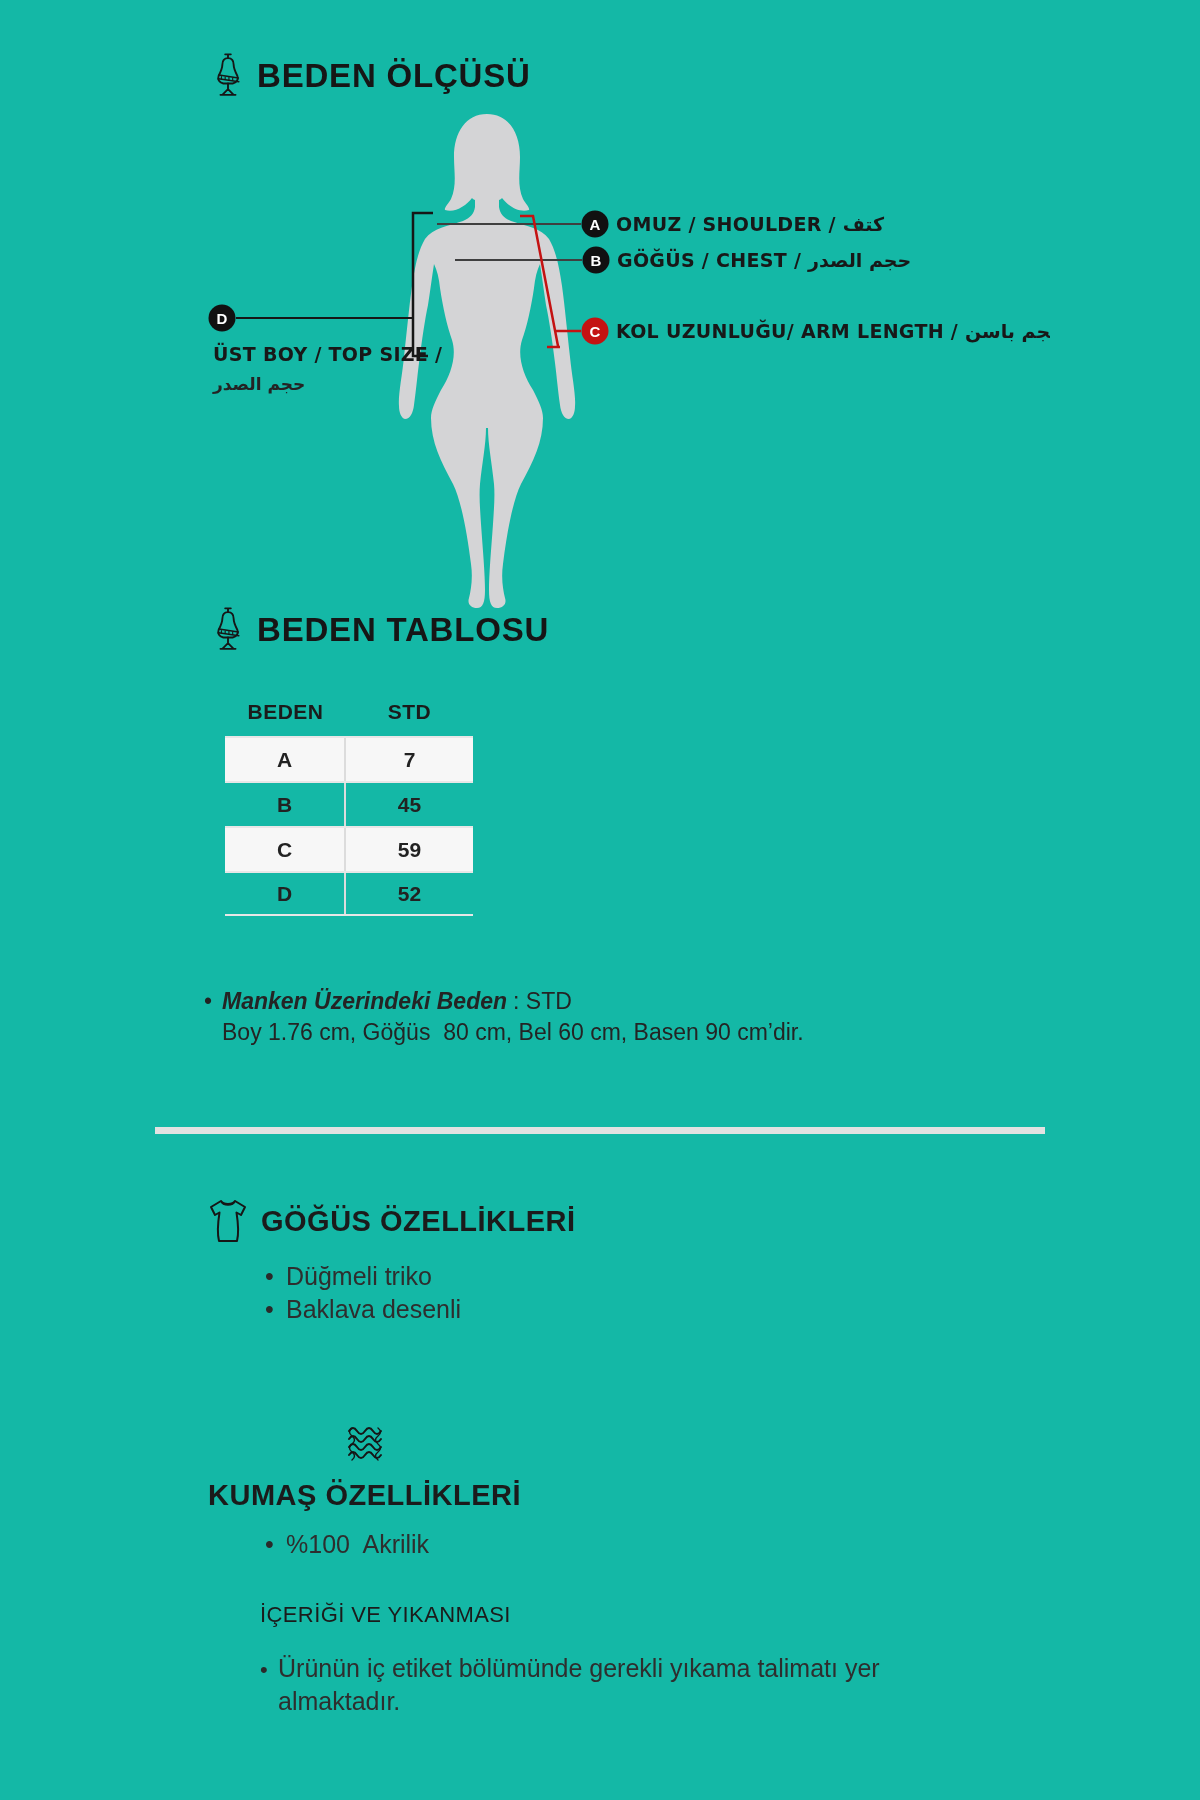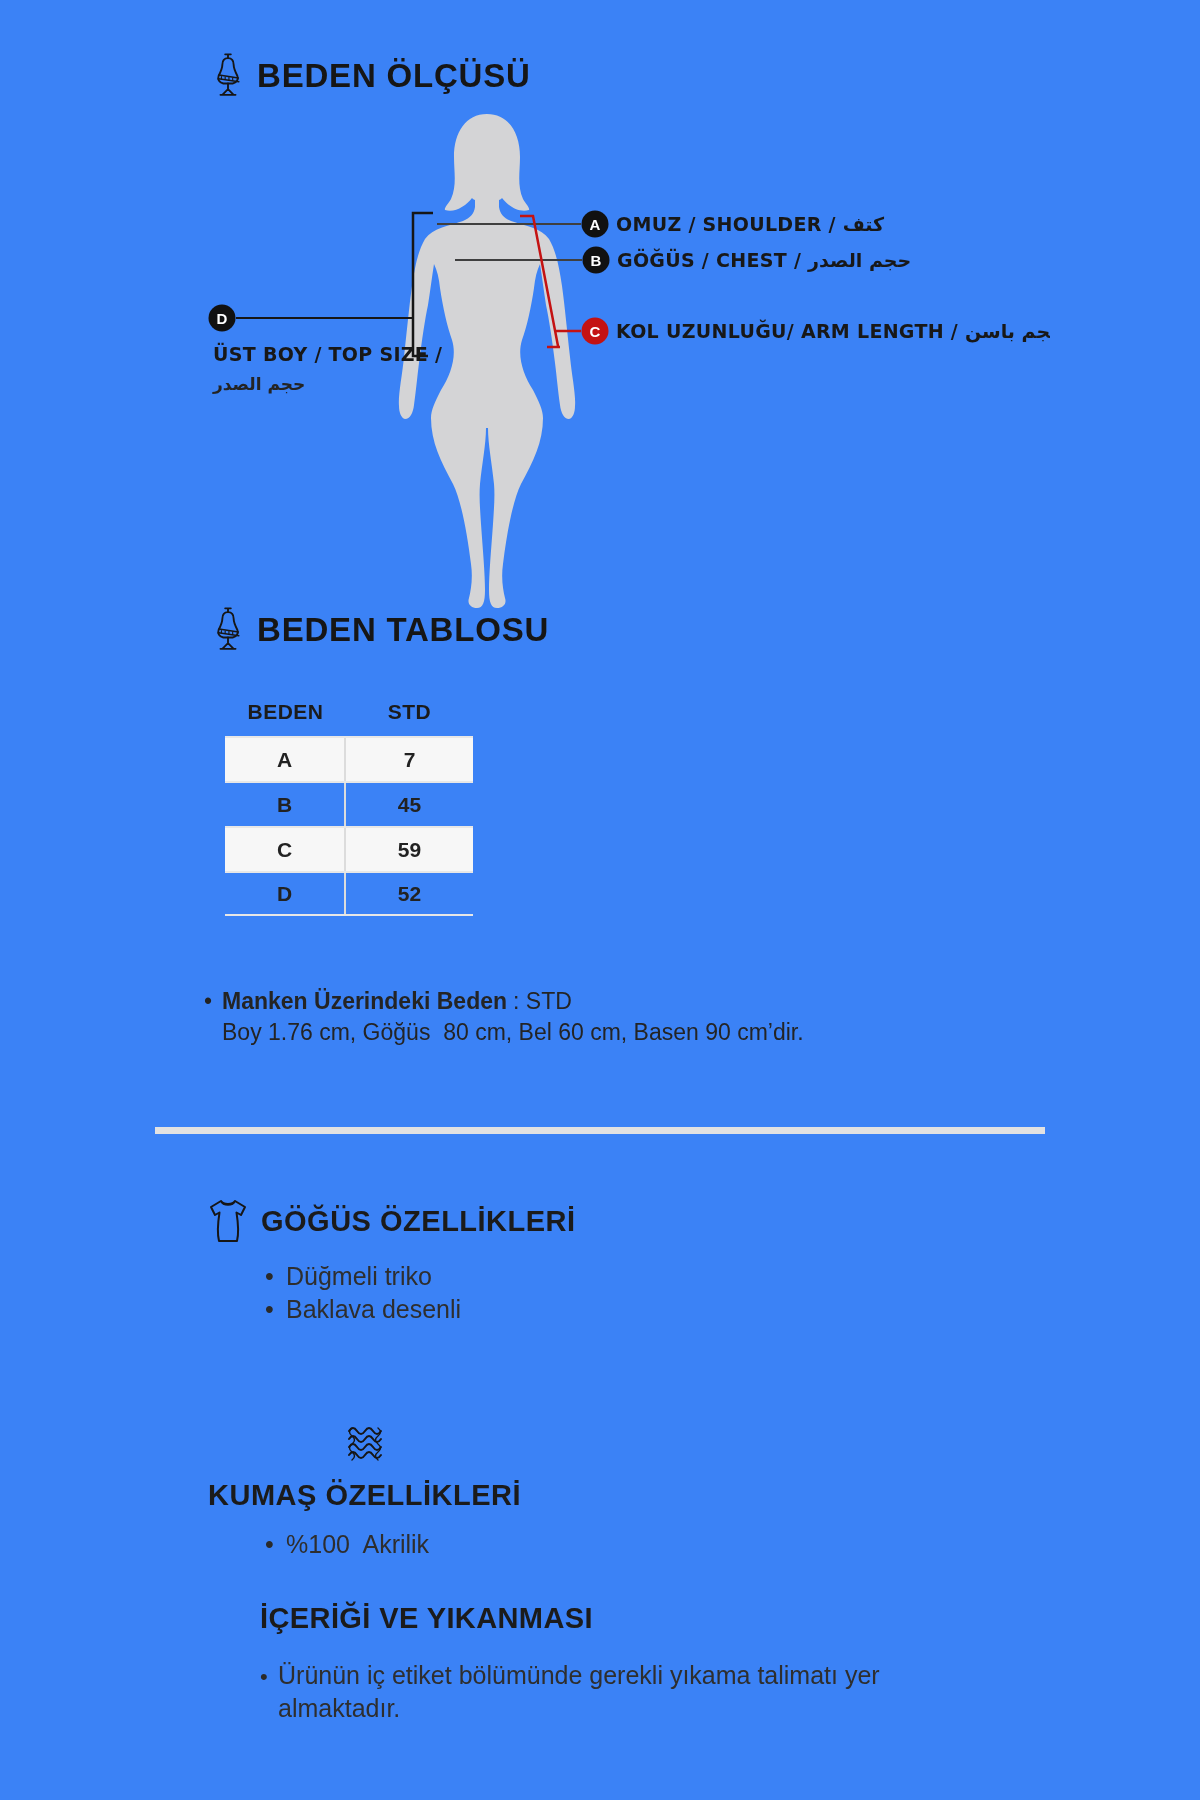--- a/index.html
+++ b/index.html
@@ -1,18 +1,18 @@
 <!DOCTYPE html>
 <html lang="tr"><head>
 <meta charset="utf-8">
 <style>
   * { margin:0; padding:0; box-sizing:border-box; }
   html,body { background:#ffffff; }
   .page {
-    position:relative; width:1200px; height:1800px; background:#3b82f6;
+    position:relative; width:1200px; height:1800px; background:#14b8a6;
     font-family:"Liberation Sans","DejaVu Sans",sans-serif; color:#1a1a1a; overflow:hidden;
   }
 
   
   .sec-header { position:absolute; display:flex; align-items:center; gap:13px; }
   .sec-header .ttl { font-size:33px; font-weight:bold; letter-spacing:.8px; color:#161616; }
   .sub-header { position:absolute; display:flex; align-items:center; gap:13px; }
   .sub-header .ttl { font-size:29px; font-weight:bold; letter-spacing:.5px; color:#1b1b1b; }
   .icon svg { display:block; }
 
@@ -35,34 +35,34 @@
   .size-table .row.alt { background:#f7f7f7; }
   .size-table .row .c1 { border-right:2px solid #dcdcdc; }
   .size-table .row > div { display:flex; align-items:center; justify-content:center;
       font-size:21px; font-weight:bold; color:#222222; }
   .size-table .red { color:#c31414; }
 
   
   .manken { position:absolute; left:204px; top:986px; font-size:23px; color:#242424; line-height:31px; }
   .manken .line { padding-left:18px; position:relative; }
   .manken .line.first::before { content:"•"; position:absolute; left:0; top:0; font-size:23px; color:#222; }
-  .manken .b { font-weight:bold; }
+  .manken .b { font-weight:bold;font-style:italic; }
   .manken .v { margin-left:6px; }
 
   
   .divider { position:absolute; left:155px; top:1127px; width:890px; height:7px; background:#e2e2e2; }
 
   
   .feat { position:absolute; }
   .feat .bullets { margin-left:57px; margin-top:16px; }
   .feat .bullets .bl { position:relative; padding-left:21px; font-size:25px; color:#2e2e2e; line-height:33px; }
   .feat .bullets .bl::before { content:"•"; position:absolute; left:0; top:0; color:#2a2a2a; }
 
   .care { position:absolute; left:260px; top:1602px; }
-  .care .ttl { font-size:29px; font-weight:bold; letter-spacing:.4px; color:#1b1b1b; }
+  .care .ttl { font-size:22px; font-weight:normal; letter-spacing:.4px; color:#1b1b1b; }
   .care .bl { position:relative; margin-top:24px; padding-left:18px; max-width:710px;
       font-size:25px; color:#2e2e2e; line-height:33px; }
   .care .bl::before { content:"•"; position:absolute; left:0; top:1px; font-size:22px; color:#2a2a2a; }
 </style>
 </head>
 <body>
 
 <div class="page">
 
   <div class="sec-header" style="left:212px; top:52px;">

